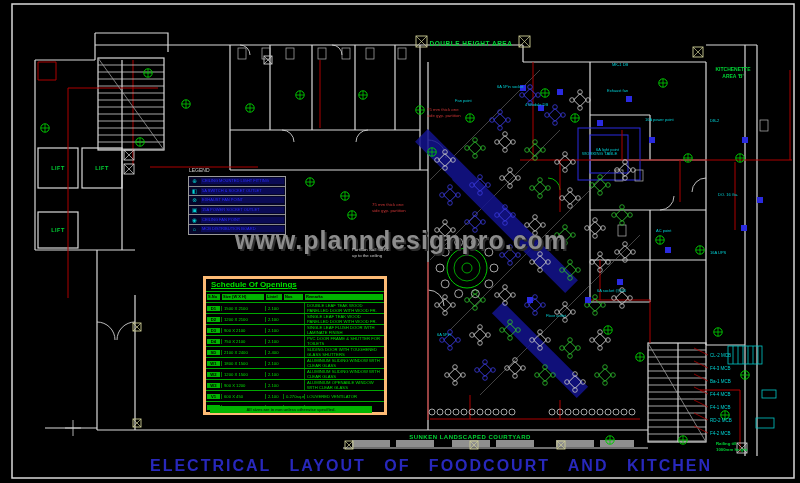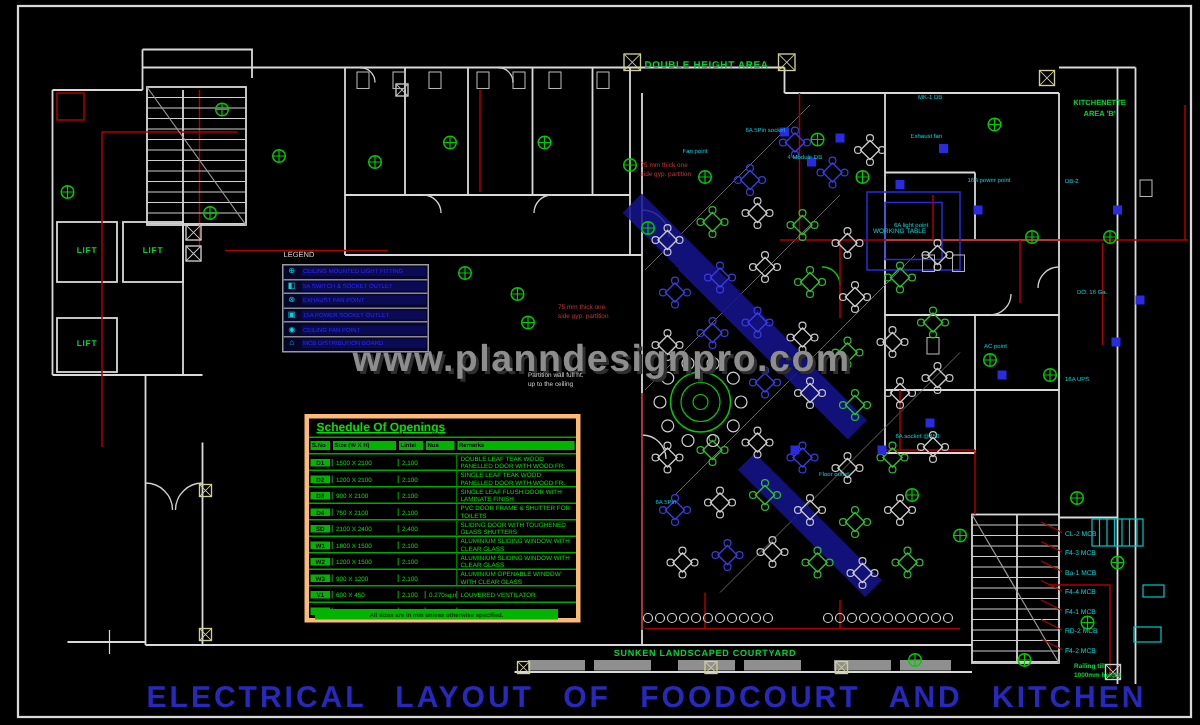--- a/index.html
+++ b/index.html
@@ -7,21 +7,21 @@
          font-family:"Liberation Sans",sans-serif;}
   svg{position:absolute;left:0;top:0;}
   .lbl{position:absolute;white-space:nowrap;line-height:1.15;}
   .ctr{transform:translate(-50%,-50%);text-align:center;}
   .grn{color:#00d435;font-weight:bold;}
   .cyn{color:#00cfd4;}
   .redtxt{color:#c93434;}
   .whtxt{color:#cfcfcf;}
   .watermark{font-size:25px;font-weight:bold;color:#8d8d8d;letter-spacing:1px;
              text-shadow:2px 2px 0 #2e2e2e,1px 1px 2px #000;}
-  .main-title{font-size:20px;color:#2828bc;letter-spacing:2px;word-spacing:12px;font-weight:bold;}
+  .main-title{font-size:16px;color:#2828bc;letter-spacing:2px;word-spacing:12px;font-weight:bold;}
   .lift{font-size:5.5px;letter-spacing:.5px;}
   .dha{font-size:6.5px;letter-spacing:.5px;}
   .cty{font-size:6px;letter-spacing:.5px;}
   .tiny{font-size:4.3px;}
   .tiny5{font-size:5px;}
   
   #schedule{position:absolute;left:203px;top:276px;width:178px;border:3px solid #fdba74;
             background:#000;}
   .sched-title{height:11px;color:#00e000;font-size:8px;font-weight:bold;
                text-decoration:underline;padding:1px 0 0 5px;}

